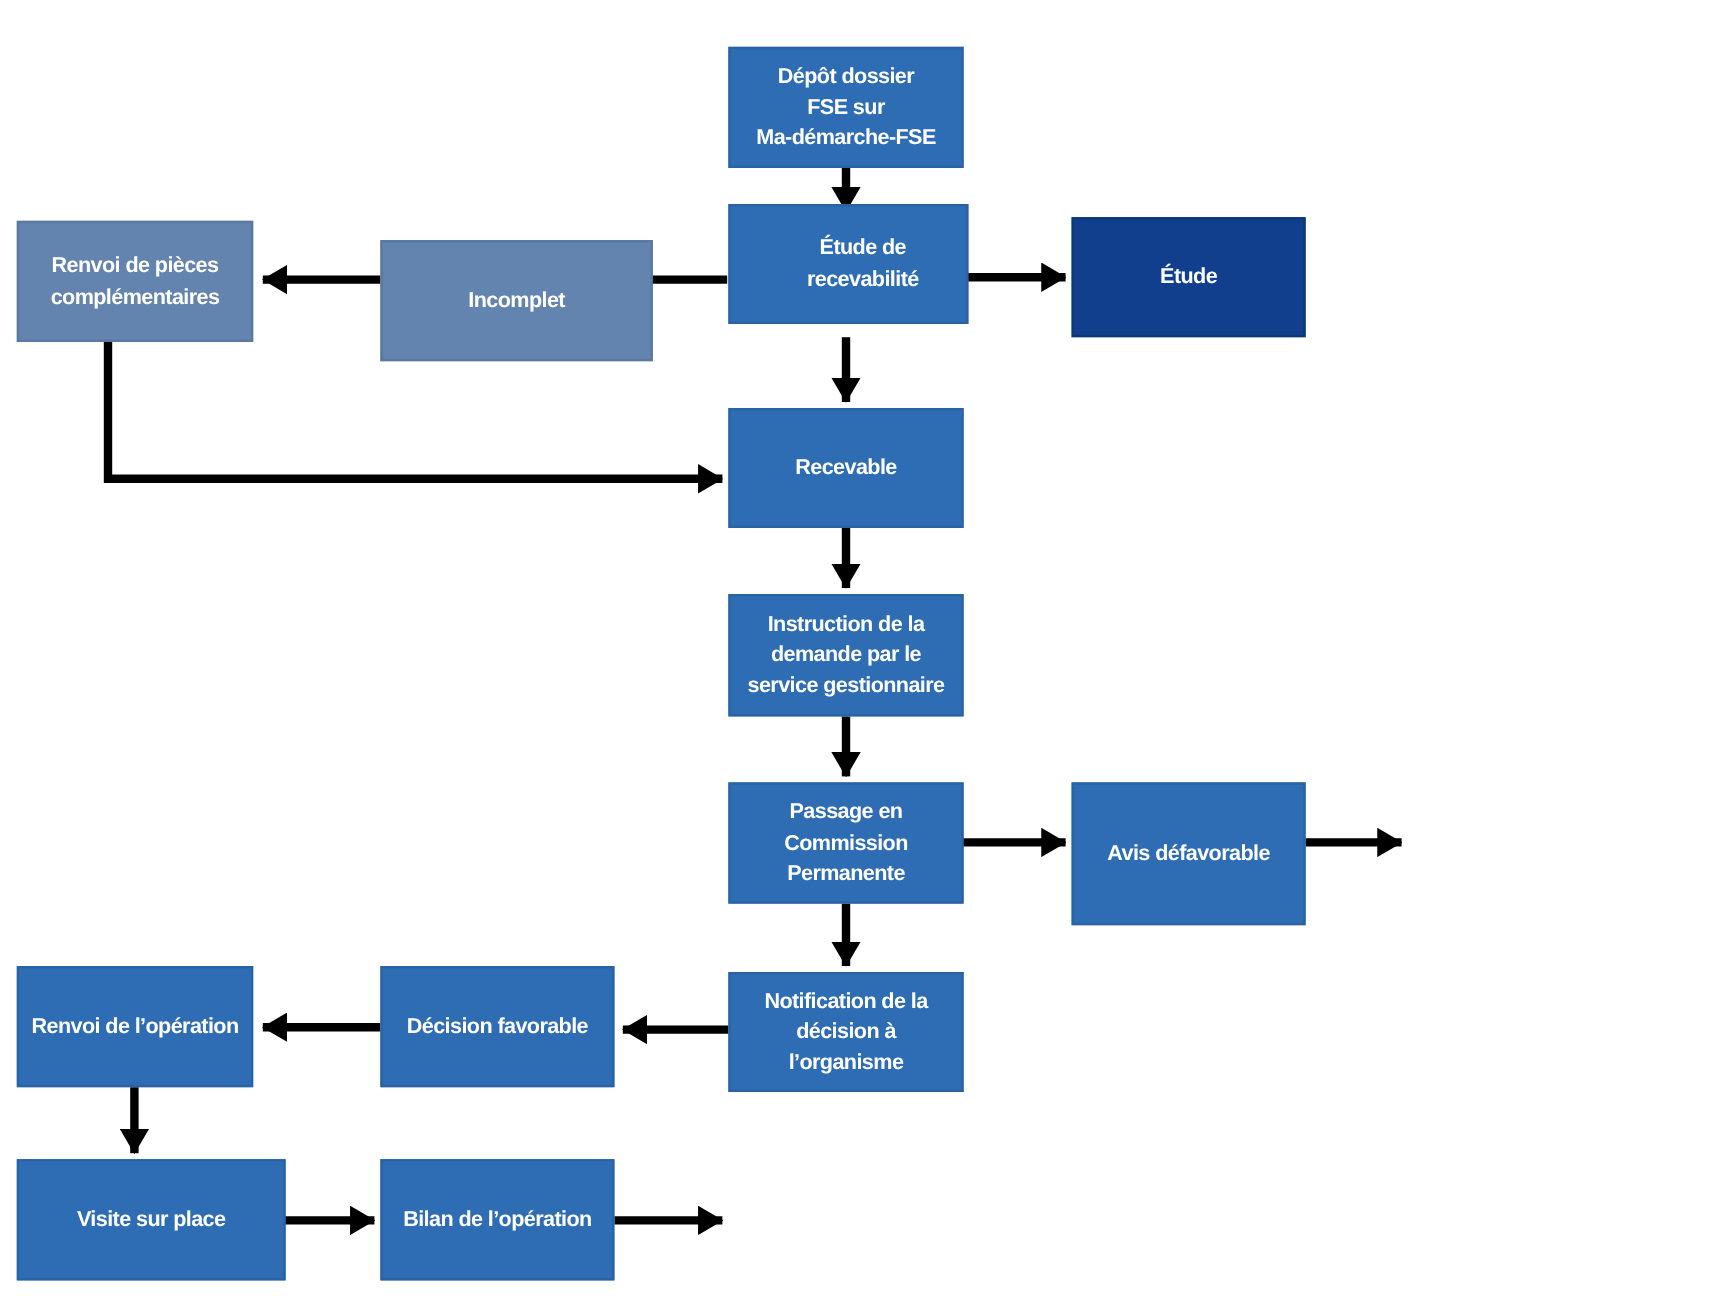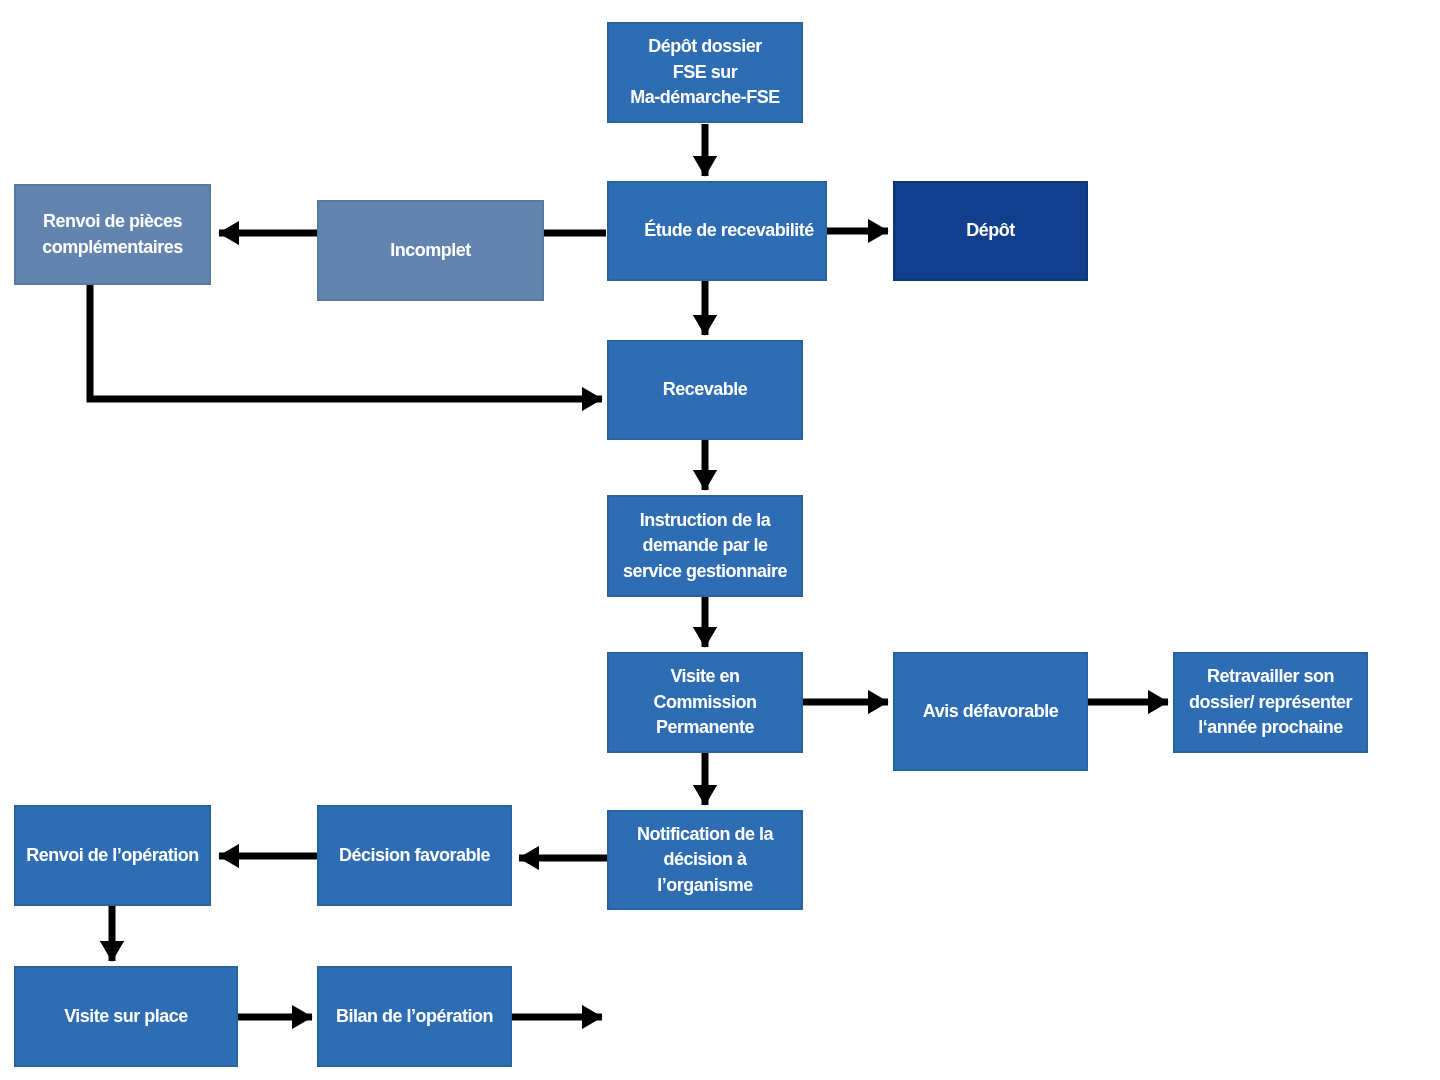--- a/index.html
+++ b/index.html
@@ -73,39 +73,36 @@
     <line x1="802" y1="702" x2="888" y2="702" marker-end="url(#arrowhead)"></line>
     <line x1="1088" y1="702" x2="1168" y2="702" marker-end="url(#arrowhead)"></line>
     <line x1="705" y1="753" x2="705" y2="805" marker-end="url(#arrowhead)"></line>
     <line x1="607" y1="858" x2="519" y2="858" marker-end="url(#arrowhead)"></line>
     <line x1="317" y1="856" x2="219" y2="856" marker-end="url(#arrowhead)"></line>
     <line x1="112" y1="906" x2="112" y2="961" marker-end="url(#arrowhead)"></line>
     <line x1="216" y1="1017" x2="312" y2="1017" marker-end="url(#arrowhead)"></line>
     <line x1="512" y1="1017" x2="602" y2="1017" marker-end="url(#arrowhead)"></line>
   </svg>
 
-  <div class="node blue" style="left:607px; top:22px;  width:196px; height:101px;">Dépôt dossier
+  <div class="node blue" style="left:607px; top:39px;  width:196px; height:101px;">Dépôt dossier
 FSE sur
 Ma-démarche-FSE</div>
-  <div class="node blue" style="left:607px; top:181px; width:220px; height:100px;padding-left:30px;">Étude de recevabilité</div>
+  <div class="node blue" style="left:607px; top:170px; width:200px; height:100px;padding-left:30px;">Étude de recevabilité</div>
   <div class="node light" style="left:317px; top:200px; width:227px; height:101px;">Incomplet</div>
   <div class="node light" style="left:14px;  top:184px; width:197px; height:101px;">Renvoi de pièces
 complémentaires</div>
-  <div class="node dark" style="left:893px; top:181px; width:195px; height:100px;">Dépôt</div>
+  <div class="node dark" style="left:893px; top:181px; width:195px; height:100px;">Étude</div>
   <div class="node blue" style="left:607px; top:495px; width:196px; height:102px;">Instruction de la
 demande par le
 service gestionnaire</div>
   <div class="node blue" style="left:607px; top:340px; width:196px; height:100px;">Recevable</div>
-  <div class="node blue" style="left:607px; top:652px; width:196px; height:101px;">Visite en
+  <div class="node blue" style="left:607px; top:652px; width:196px; height:101px;">Passage en
 Commission
 Permanente</div>
   <div class="node blue" style="left:893px; top:652px; width:195px; height:119px;">Avis défavorable</div>
-  <div class="node blue" style="left:1173px;top:652px; width:195px; height:101px;">Retravailler son
-dossier/ représenter
-l‘année prochaine</div>
   <div class="node blue" style="left:607px; top:810px; width:196px; height:100px;">Notification de la
 décision à
 l’organisme</div>
   <div class="node blue" style="left:317px; top:805px; width:195px; height:101px;">Décision favorable</div>
   <div class="node blue" style="left:14px;  top:805px; width:197px; height:101px;">Renvoi de l’opération</div>
   <div class="node blue" style="left:14px;  top:966px; width:224px; height:101px;">Visite sur place</div>
   <div class="node blue" style="left:317px; top:966px; width:195px; height:101px;">Bilan de l’opération</div>
 
 </div>
 

